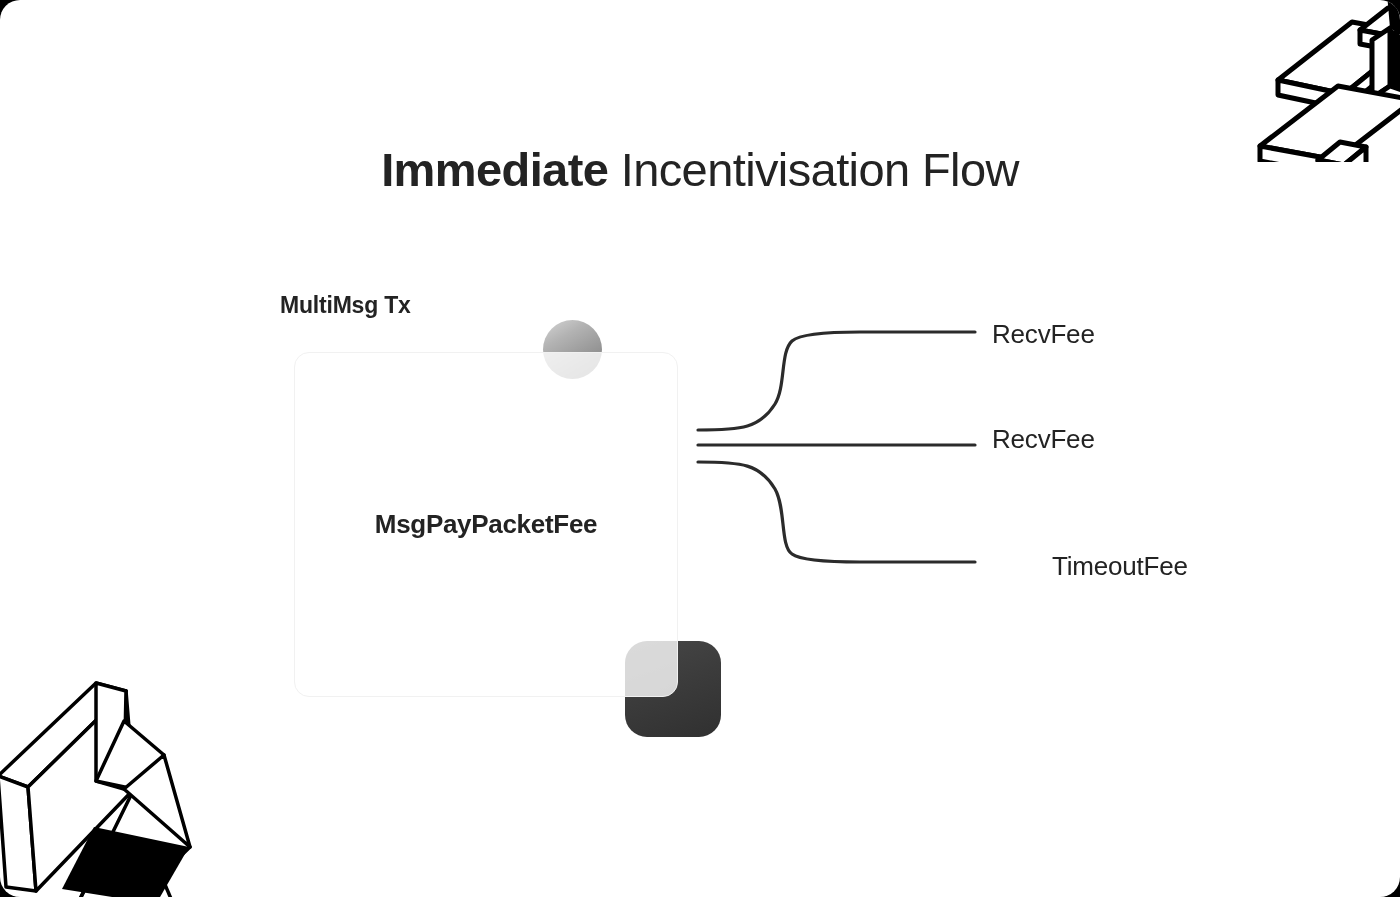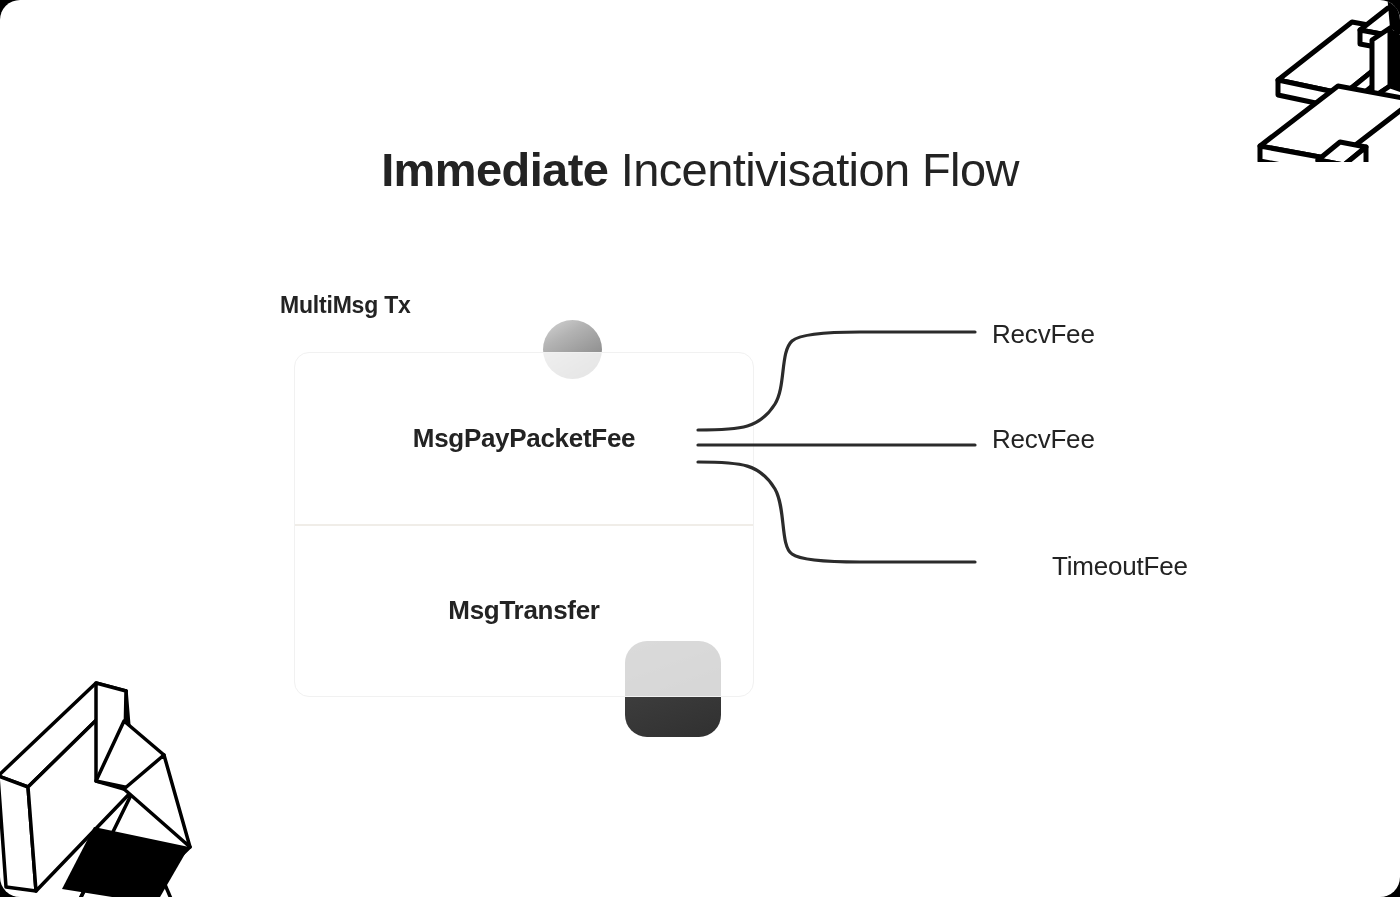--- a/index.html
+++ b/index.html
@@ -69,21 +69,21 @@
     border-radius: 22px;
     background: linear-gradient(160deg, #474747 0%, #3c3c3c 45%, #303030 100%);
     z-index: 1;
   }
 
   
   .msg-card {
     position: absolute;
     left: 294px;
     top: 352px;
-    width: 460px;
+    width: 384px;
     height: 345px;
     background: rgba(255,255,255,0.80);
     border: 1.5px solid #f1f1f1;
     border-radius: 15px;
     z-index: 2;
     display: flex;
     flex-direction: column;
   }
   .msg-row {
     flex: 1;
@@ -190,23 +190,20 @@
 
   <div class="section-label">MultiMsg Tx</div>
 
   <div class="deco-circle"></div>
   <div class="deco-square"></div>
 
   <div class="msg-card">
     <div class="msg-row">
       <span class="msg-label">MsgPayPacketFee</span>
     </div>
-    <div class="msg-row">
-      <span class="msg-label">MsgTransfer</span>
-    </div>
   </div>
 
   <svg class="connectors" viewBox="0 0 1400 897">
     <g fill="none" stroke="#2b2b2b" stroke-width="3.2" stroke-linecap="round">
       <path d="M698 430 C 742 430, 760 428, 775 404 C 786 386, 780 352, 792 341 C 800 334, 830 332, 860 332 L 975 332"></path>
       <path d="M698 445 L 975 445"></path>
       <path d="M698 462 C 742 462, 760 464, 775 489 C 786 508, 780 546, 792 554 C 800 560, 830 562, 860 562 L 975 562"></path>
     </g>
   </svg>
 

